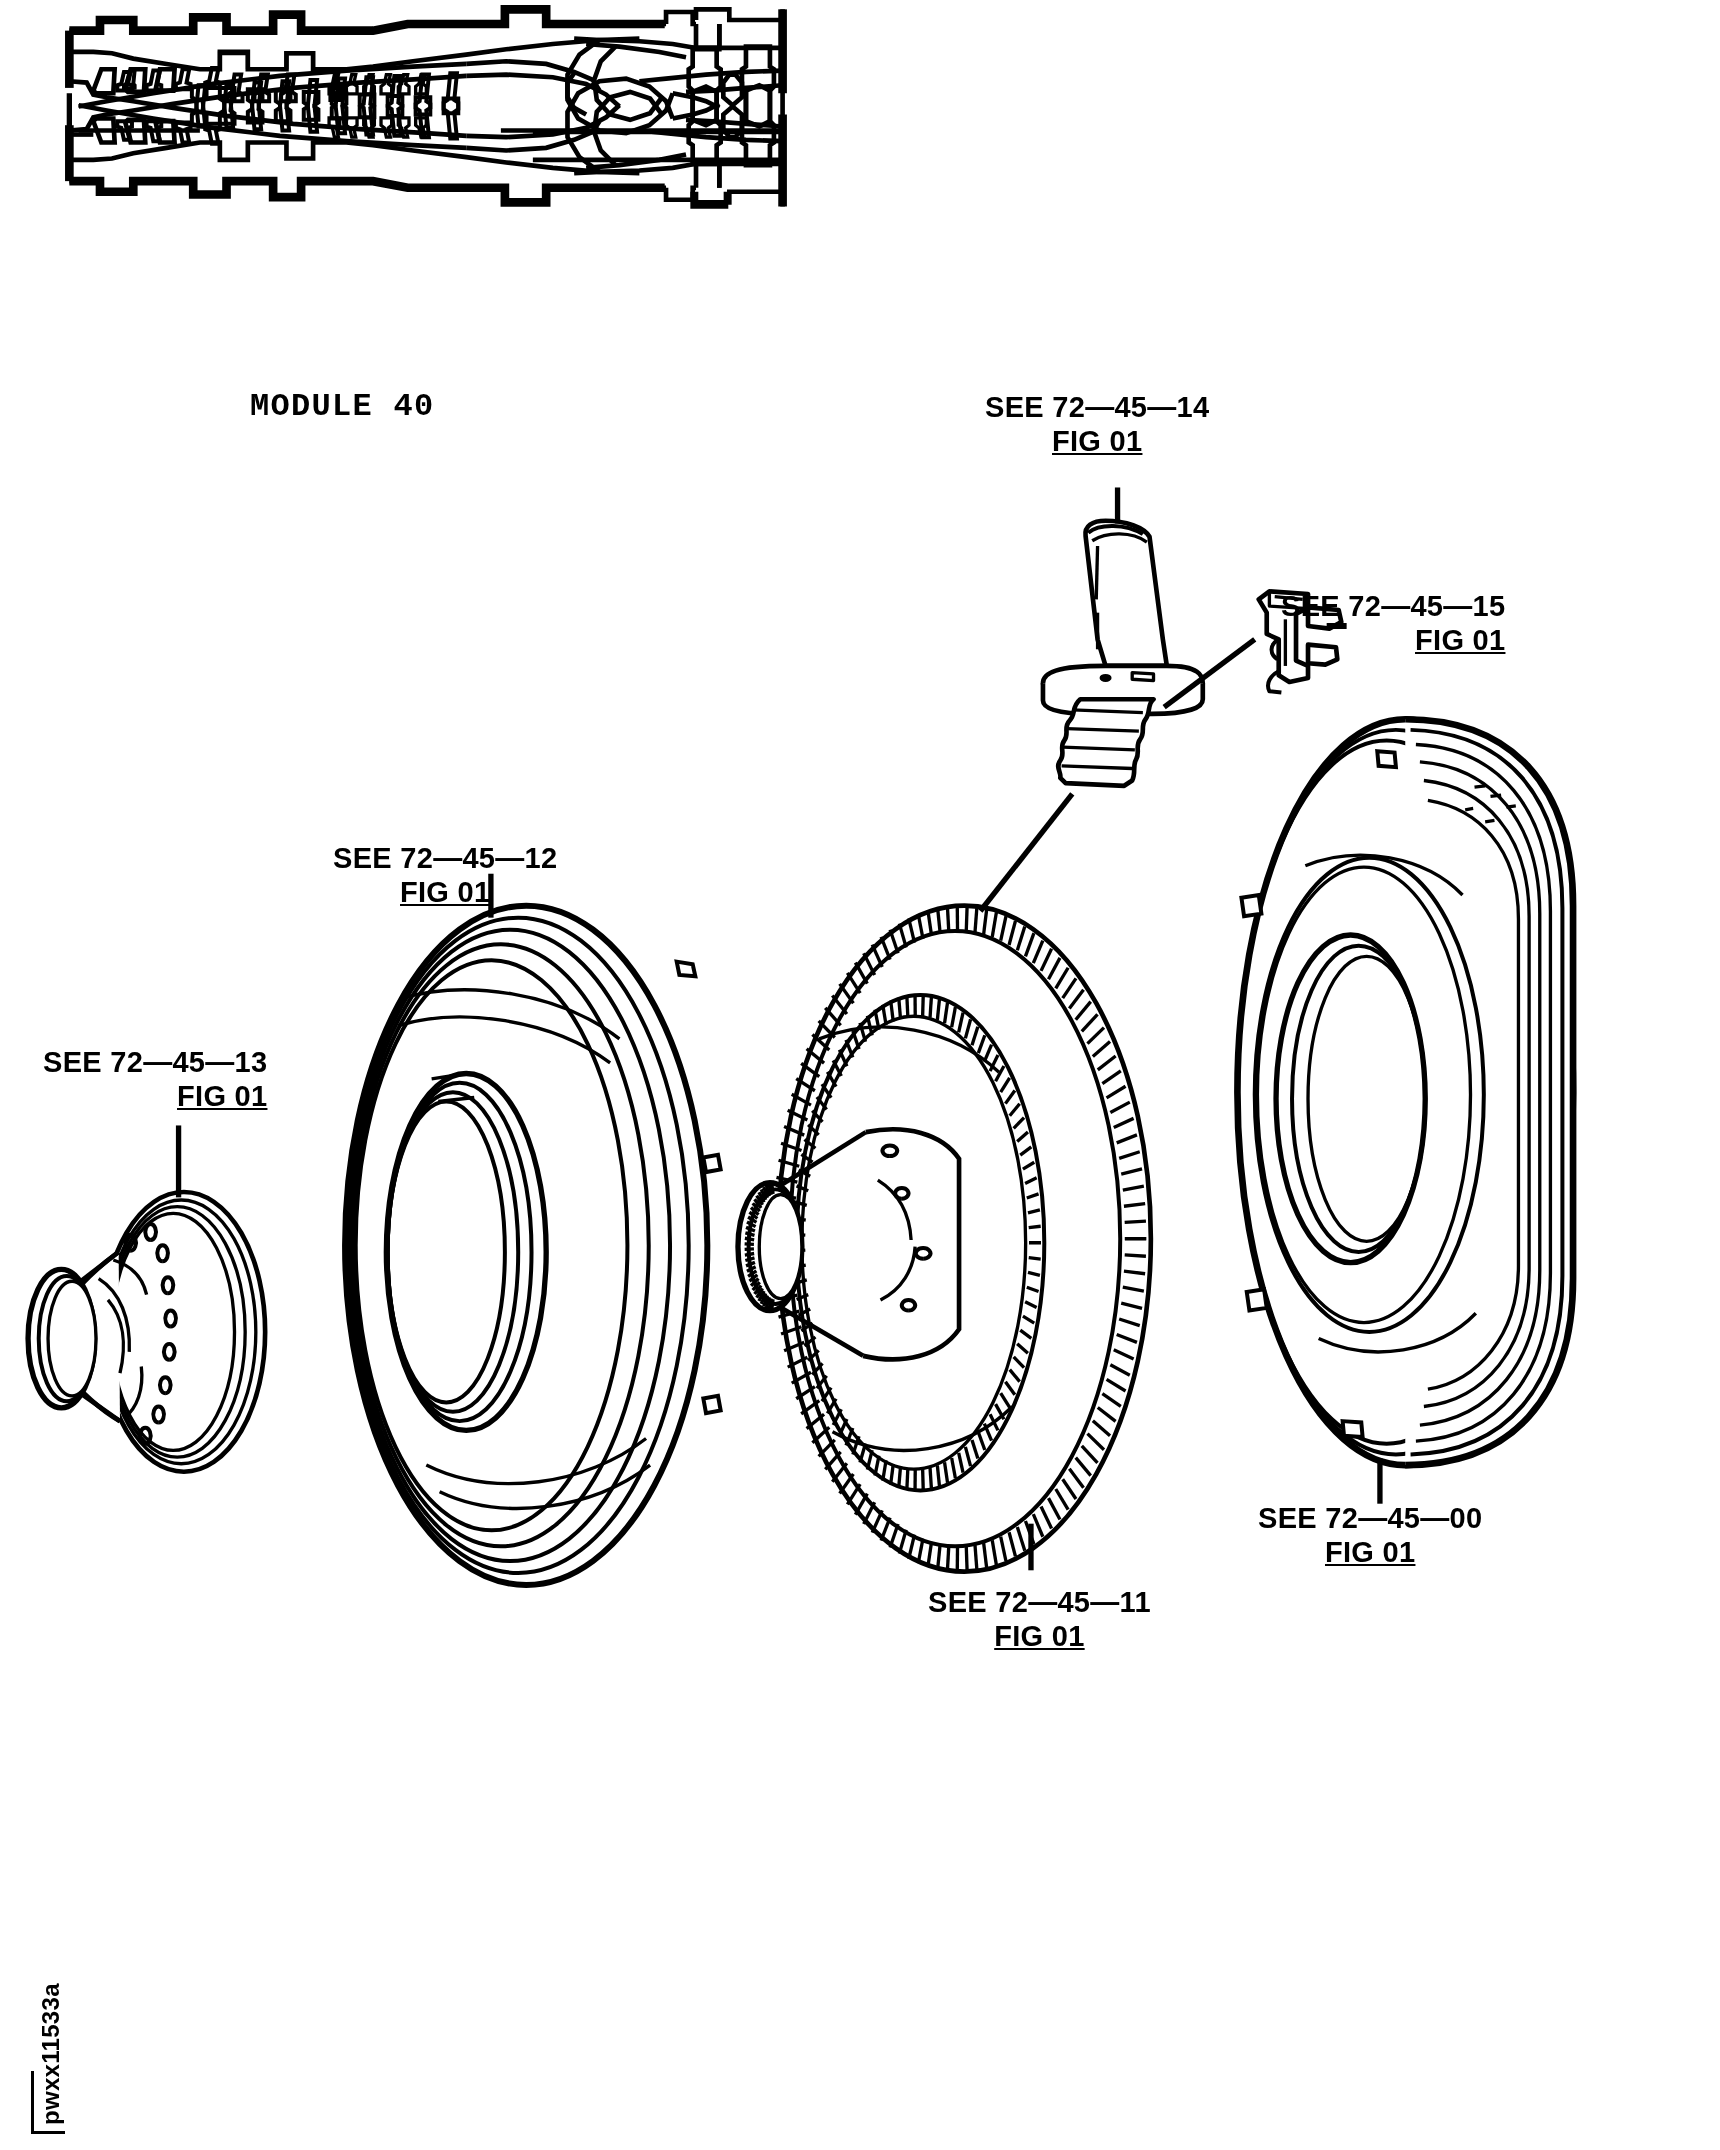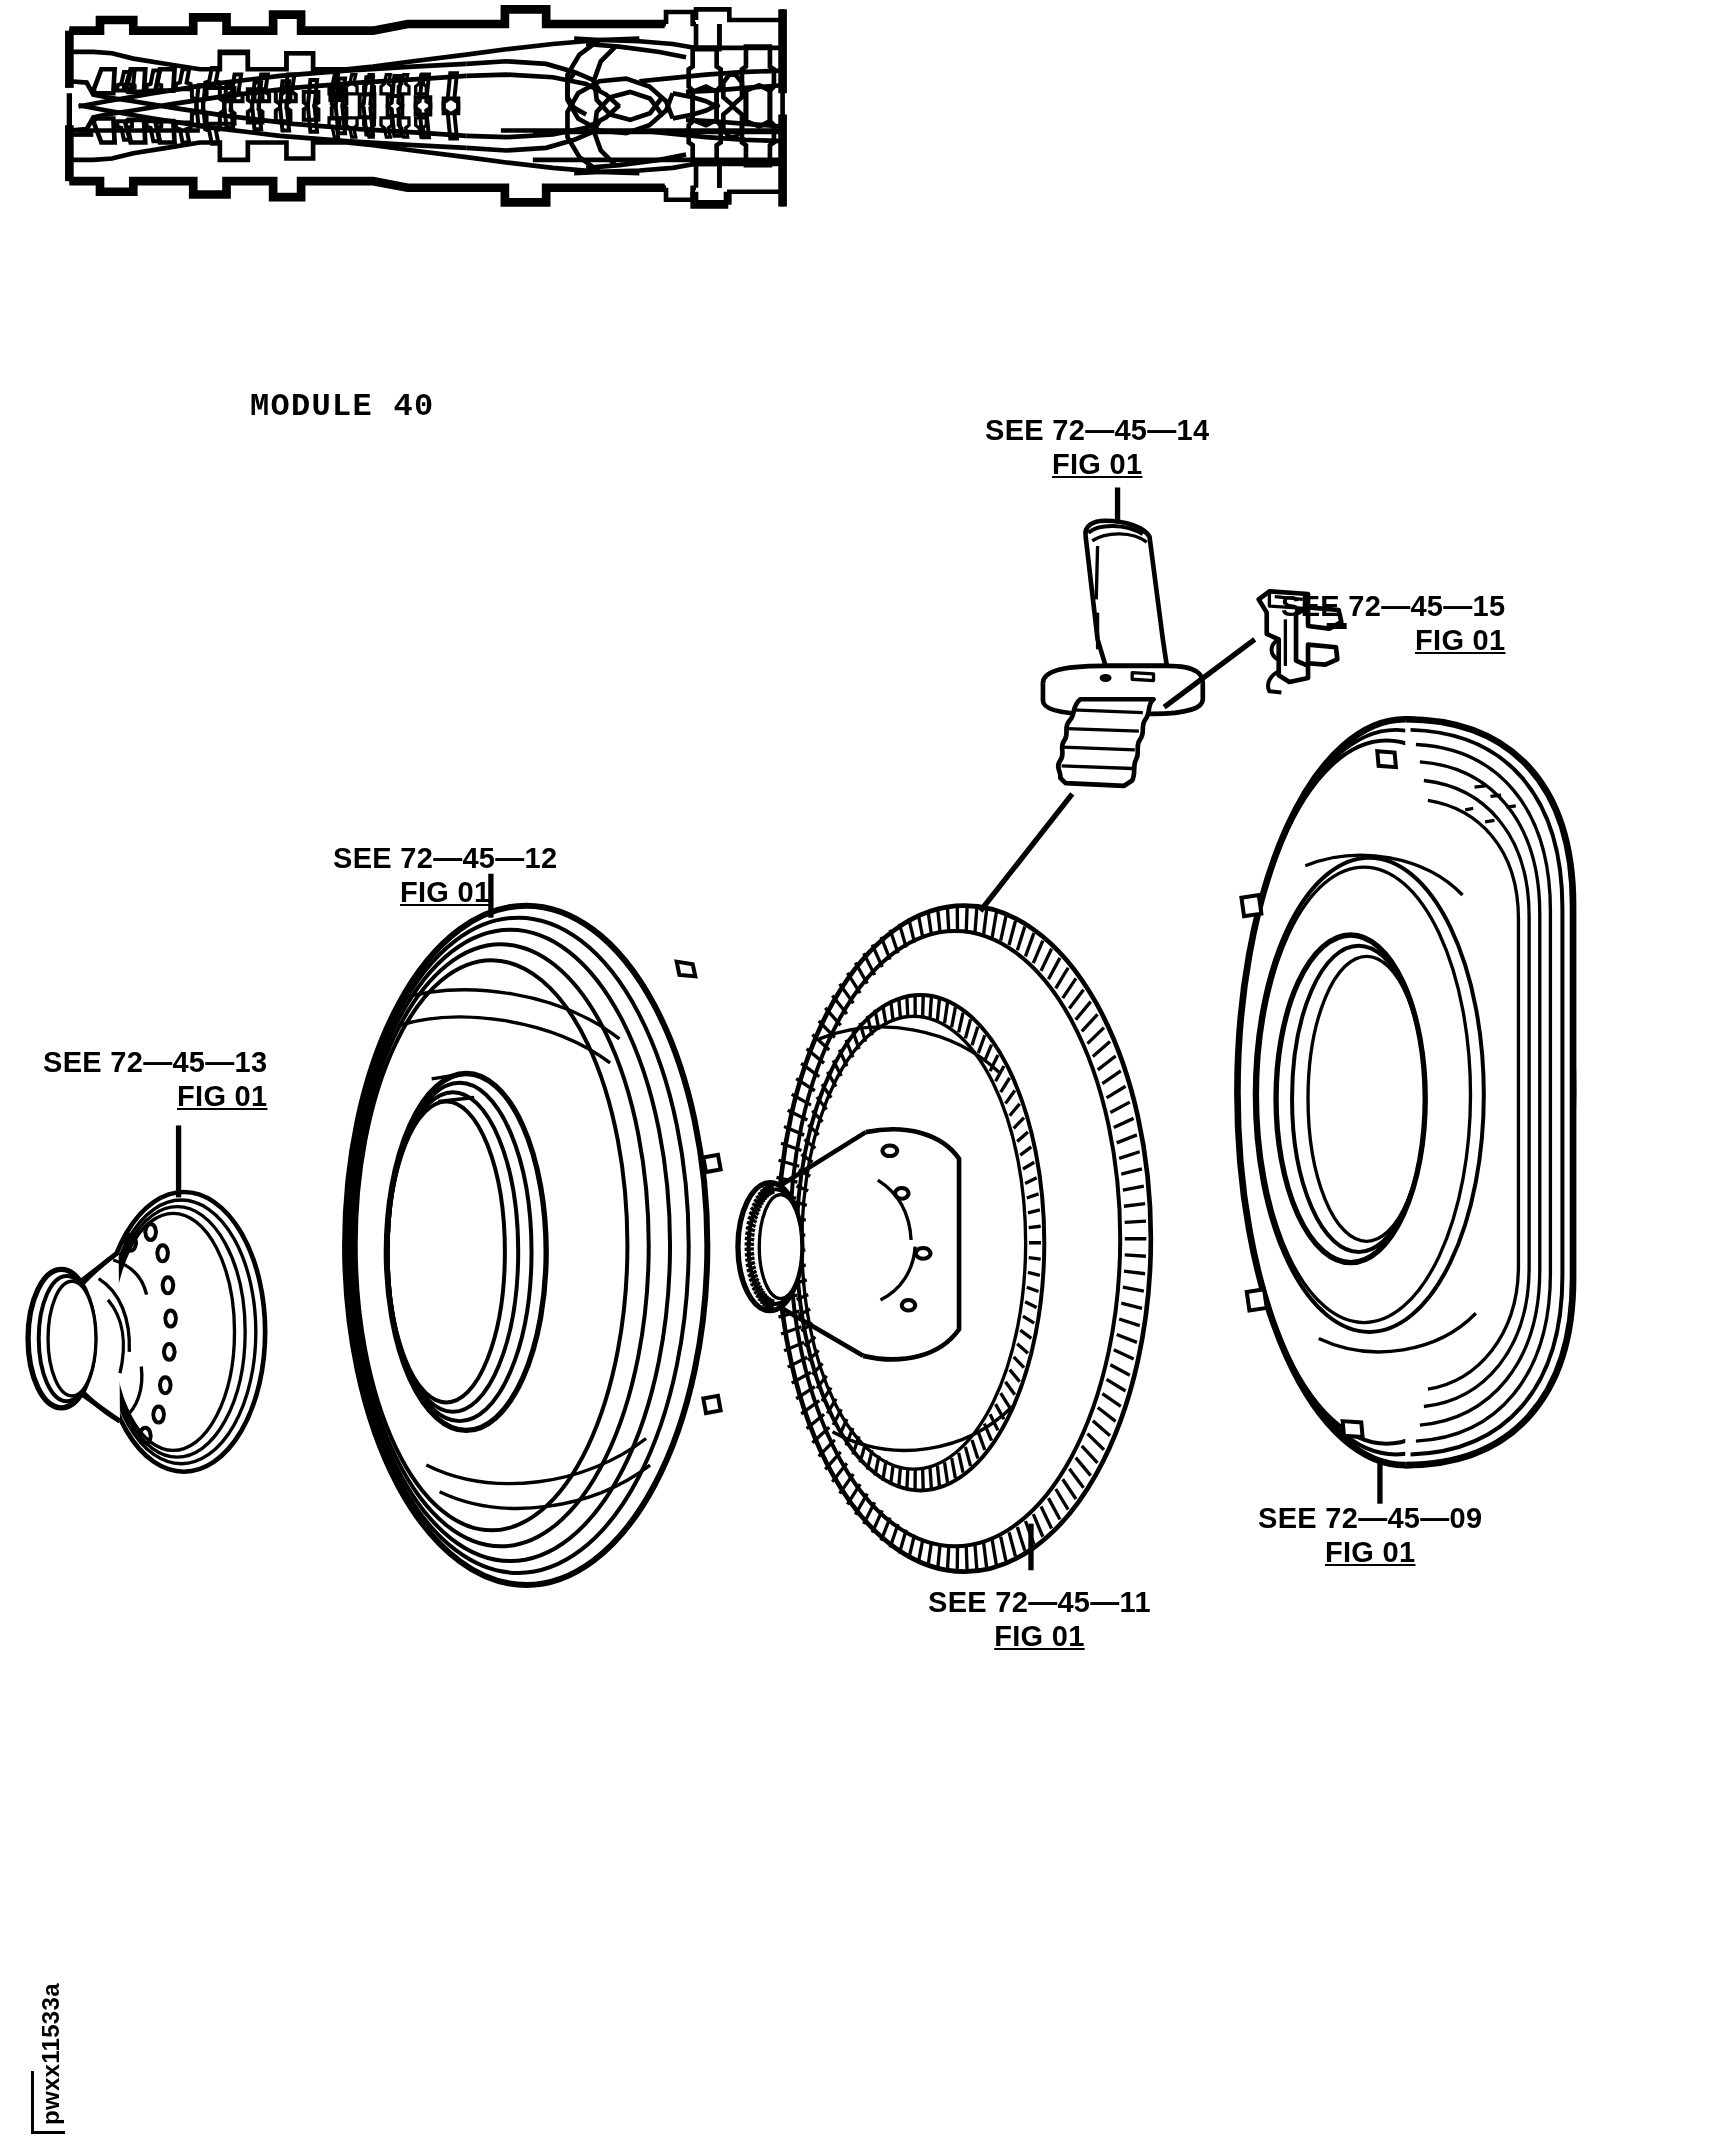--- a/index.html
+++ b/index.html
@@ -699,21 +699,21 @@
     <line x1="1548" y1="2288" x2="1548" y2="2358"></line>
 
     <line x1="2072" y1="2190" x2="2072" y2="2258"></line>
 
     <line x1="1610" y1="1192" x2="1472" y2="1368"></line>
 
     <line x1="1884" y1="960" x2="1748" y2="1062"></line>
   </g>
 </svg>
 
-<div class="label" id="lbl-14" style="left:985px;top:413px;text-align:center;">
+<div class="label" id="lbl-14" style="left:985px;top:390px;text-align:center;">
   <span class="l1">SEE 72—45—14</span>
   <span class="l2">FIG 01</span>
 </div>
 
 <div class="label" id="lbl-15" style="left:1281px;top:589px;text-align:right;">
   <span class="l1">SEE 72—45—15</span>
   <span class="l2">FIG 01</span>
 </div>
 
 <div class="label" id="lbl-12" style="left:333px;top:809px;margin-top:32px;">
@@ -725,21 +725,21 @@
   <span class="l1">SEE 72—45—13</span>
   <span class="l2">FIG 01</span>
 </div>
 
 <div class="label" id="lbl-11" style="left:892px;top:1585px;margin-left:36px;">
   <span class="l1">SEE 72—45—11</span>
   <span class="l2">FIG 01</span>
 </div>
 
 <div class="label" id="lbl-00" style="left:1258px;top:1501px;">
-  <span class="l1">SEE 72—45—09</span>
+  <span class="l1">SEE 72—45—00</span>
   <span class="l2">FIG 01</span>
 </div>
 
 <div id="module-caption">MODULE 40</div>
 
 <div id="drawing-no">
   <div class="bracket"></div>
   <div class="txt">pwxx11533a</div>
 </div>
 

